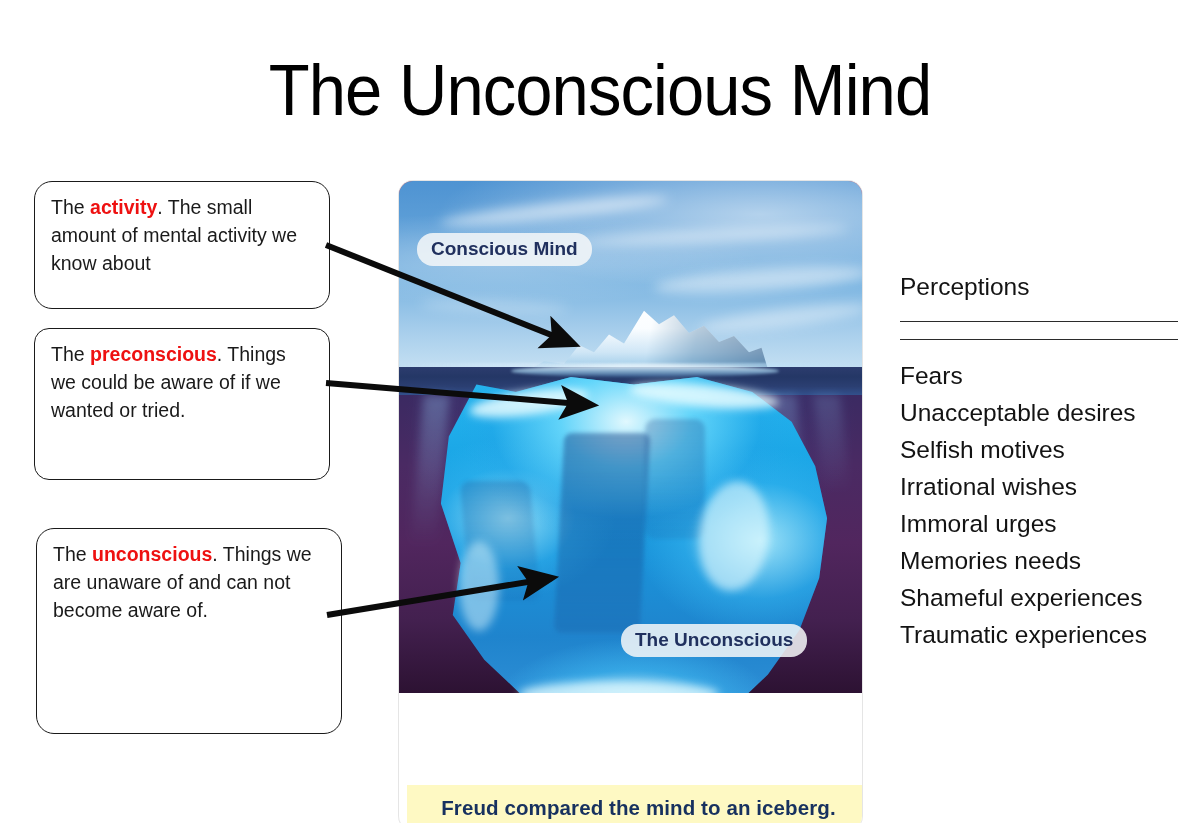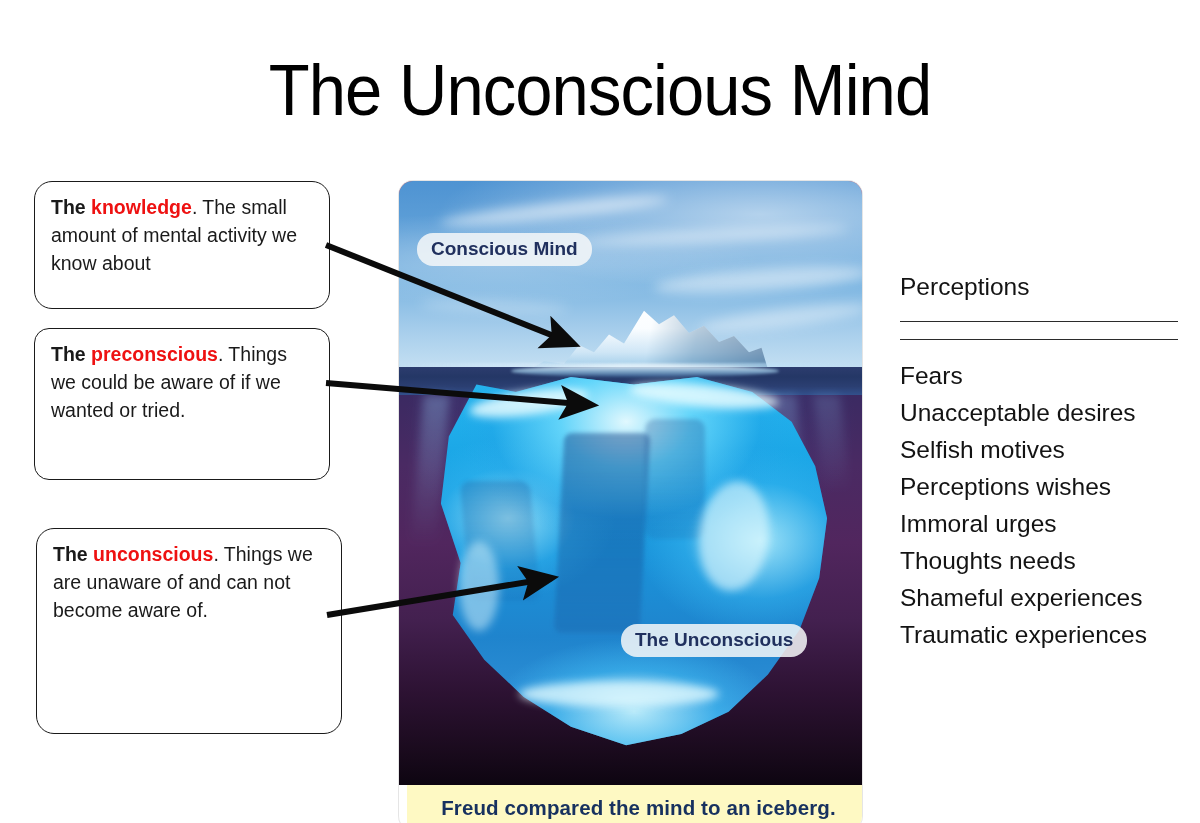--- a/index.html
+++ b/index.html
@@ -29,39 +29,39 @@
     position:absolute;
     background:#ffffff;
     border:1.6px solid #1a1a1a;
     border-radius:18px;
     box-sizing:border-box;
     padding:11px 14px 10px 16px;
     font-size:19.5px;
     line-height:28px;
     color:#1a1a1a;
   }
-  .callout .lead{font-weight:700;}
+  .callout .lead{font-weight:400;}
   .callout .hot{font-weight:700;color:#ee1111;}
 
   #callout-conscious{left:34px;top:141px;width:296px;height:128px;}
   #callout-preconscious{left:34px;top:288px;width:296px;height:152px;border-radius:15px;}
   #callout-unconscious{left:36px;top:488px;width:306px;height:206px;}
 
   
   #arrows{position:absolute;left:0;top:0;width:1200px;height:823px;pointer-events:none;}
 
   
   #figure{
     position:absolute;left:399px;top:141px;width:463px;height:649px;
     border-radius:14px;
     overflow:hidden;
     box-shadow:0 0 0 1px rgba(0,0,0,0.10);
   }
   #photo{
-    position:absolute;left:0;top:0;width:463px;height:604px;
+    position:absolute;left:0;top:0;width:463px;height:512px;
     overflow:hidden;
     background:#ef4444;
   }
   
   .sky{
     position:absolute;left:0;top:0;width:463px;height:186px;
     background:
       radial-gradient(120% 70% at 78% 18%, rgba(255,255,255,0.55) 0%, rgba(255,255,255,0) 58%),
       radial-gradient(90% 40% at 22% 42%, rgba(255,255,255,0.30) 0%, rgba(255,255,255,0) 62%),
       linear-gradient(180deg,#4e93d2 0%, #5fa0d8 26%, #7fb7e2 56%, #a9cfec 82%, #c3dff2 100%);
@@ -189,21 +189,21 @@
   }
 </style>
 </head>
 <body>
 
 <div id="stage">
 
   <div id="title">The Unconscious Mind</div>
 
   <div class="callout" id="callout-conscious">
-    <span class="lead">The </span><span class="hot">knowledge</span><span>.  The small amount of mental activity we know about</span>
+    <span class="lead">The </span><span class="hot">activity</span><span>.  The small amount of mental activity we know about</span>
   </div>
 
   <div class="callout" id="callout-preconscious">
     <span class="lead">The </span><span class="hot">preconscious</span><span>. Things we could be aware of if we wanted or tried.</span>
   </div>
 
   <div class="callout" id="callout-unconscious">
     <span class="lead">The </span><span class="hot">unconscious</span><span>. Things we are unaware of and can not become aware of.</span>
   </div>
 
@@ -263,22 +263,22 @@
 
     <div class="rc-rule"></div>
 
 
     <div class="rc-rule"></div>
 
     <div class="rc-group">
       <div class="rc-item">Fears</div>
       <div class="rc-item">Unacceptable desires</div>
       <div class="rc-item">Selfish motives</div>
-      <div class="rc-item">Perceptions wishes</div>
+      <div class="rc-item">Irrational wishes</div>
       <div class="rc-item">Immoral urges</div>
-      <div class="rc-item">Thoughts needs</div>
+      <div class="rc-item">Memories needs</div>
       <div class="rc-item">Shameful experiences</div>
       <div class="rc-item">Traumatic experiences</div>
     </div>
 
   </div>
 
 </div>
 
 </body></html>

